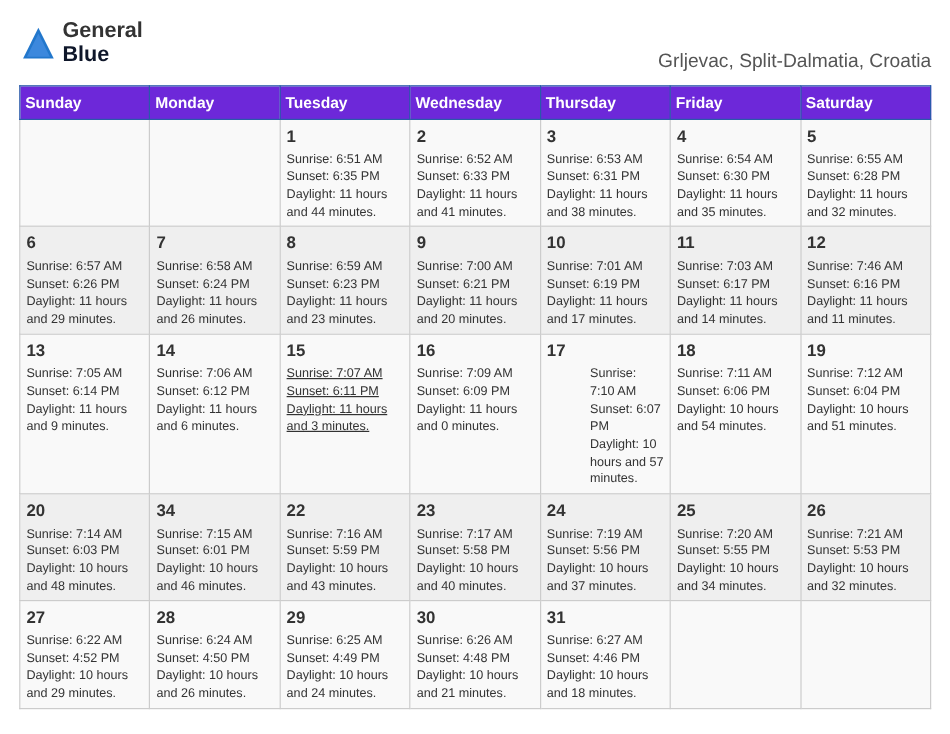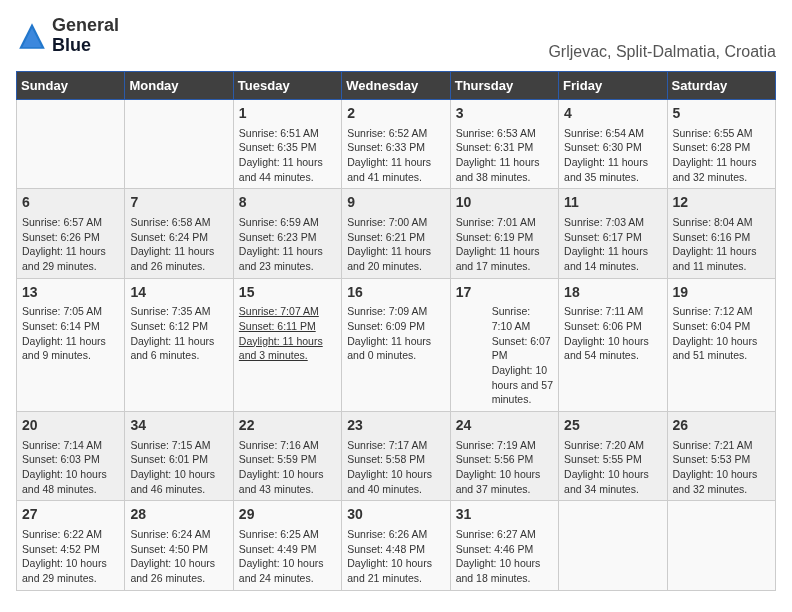--- a/index.html
+++ b/index.html
@@ -54,21 +54,21 @@
       font-weight: normal;
       color: #555;
       margin-top: 27px;
     }
     table {
       width: 100%;
       border-collapse: collapse;
       font-size: 11px;
     }
     thead tr th {
-      background: #404040;
+      background: #6d28d9;
       color: #fff;
       padding: 6px 4px;
       text-align: left;
       font-size: 13px;
       border: 1px solid #2a5aaa;
     }
     tbody tr td {
       vertical-align: top;
       padding: 4px 5px;
       border: 1px solid #ccc;
@@ -194,35 +194,35 @@
 Daylight: 11 hours and 17 minutes.</div>
         </td>
         <td>
           <span class="day-number">11</span>
           <div class="cell-content" style="white-space: pre-line;">Sunrise: 7:03 AM
 Sunset: 6:17 PM
 Daylight: 11 hours and 14 minutes.</div>
         </td>
         <td>
           <span class="day-number">12</span>
-          <div class="cell-content" style="white-space: pre-line;">Sunrise: 8:04 AM
+          <div class="cell-content" style="white-space: pre-line;">Sunrise: 7:46 AM
 Sunset: 6:16 PM
 Daylight: 11 hours and 11 minutes.</div>
         </td>
       </tr>
       <tr>
         <td>
           <span class="day-number">13</span>
           <div class="cell-content" style="white-space: pre-line;">Sunrise: 7:05 AM
 Sunset: 6:14 PM
 Daylight: 11 hours and 9 minutes.</div>
         </td>
         <td>
           <span class="day-number">14</span>
-          <div class="cell-content" style="white-space: pre-line;">Sunrise: 7:35 AM
+          <div class="cell-content" style="white-space: pre-line;">Sunrise: 7:06 AM
 Sunset: 6:12 PM
 Daylight: 11 hours and 6 minutes.</div>
         </td>
         <td>
           <span class="day-number">15</span>
           <div class="cell-content" style="white-space: pre-line; text-decoration: underline;">Sunrise: 7:07 AM
 Sunset: 6:11 PM
 Daylight: 11 hours and 3 minutes.</div>
         </td>
         <td>

